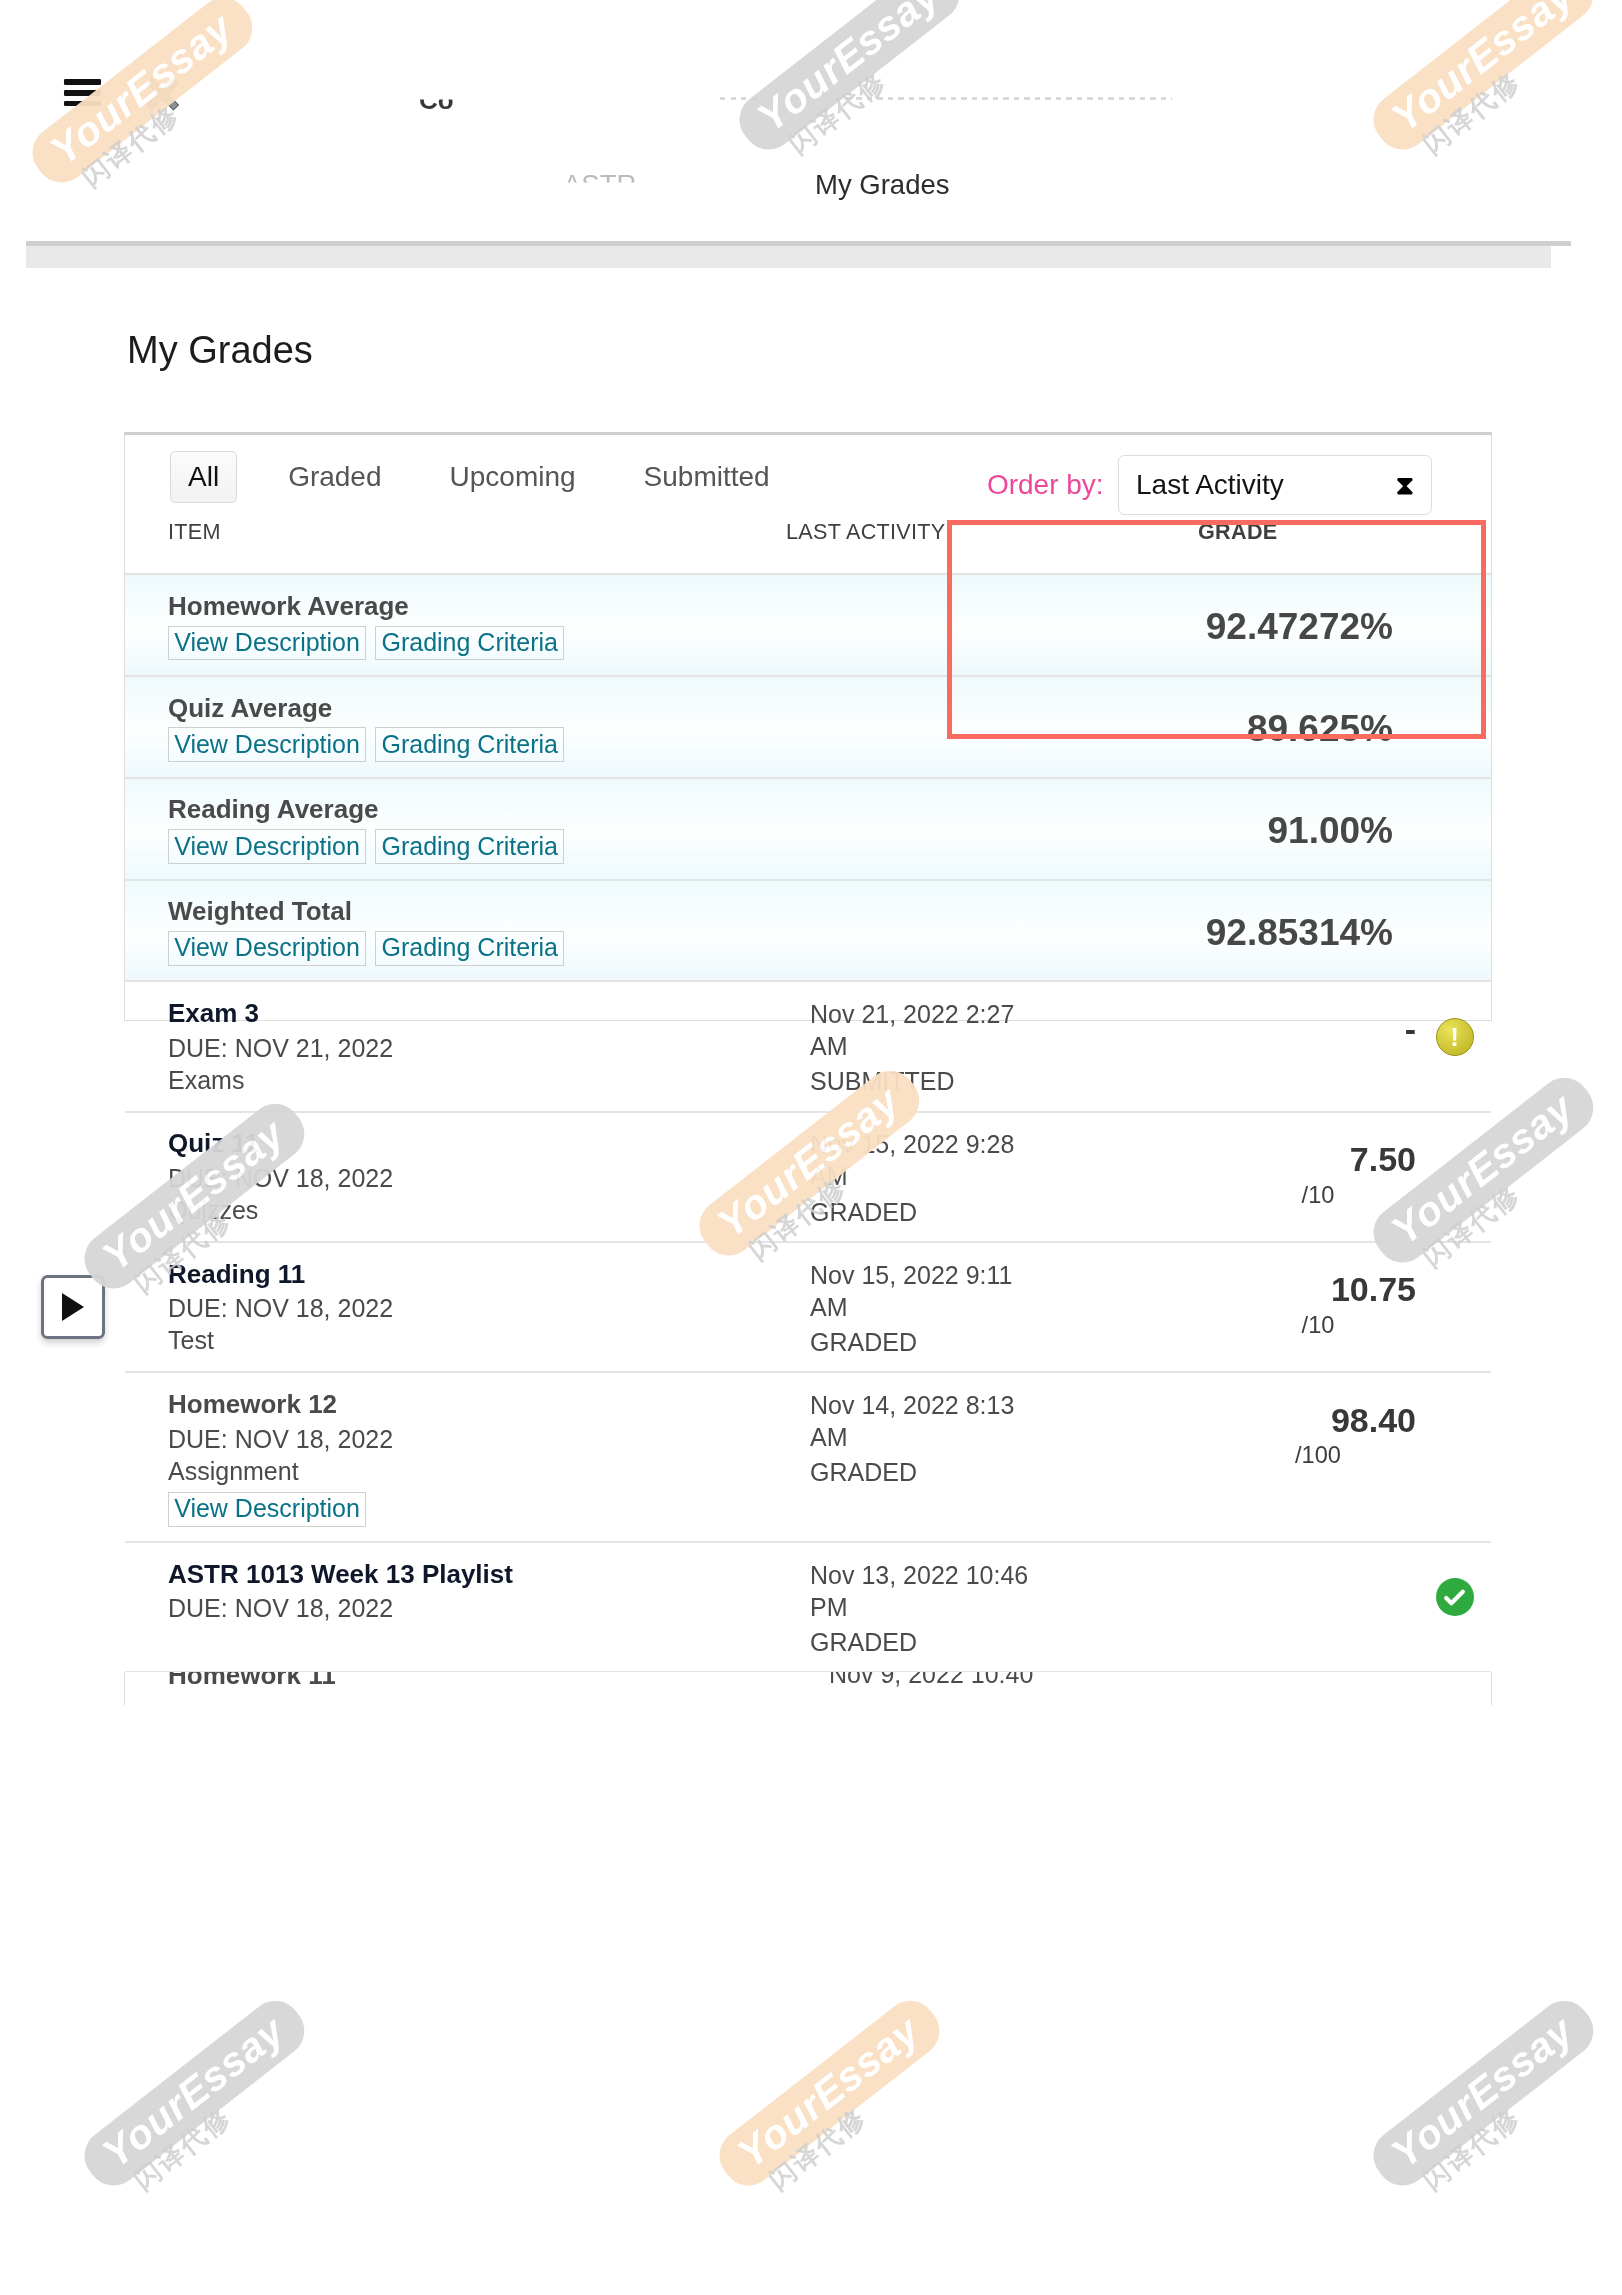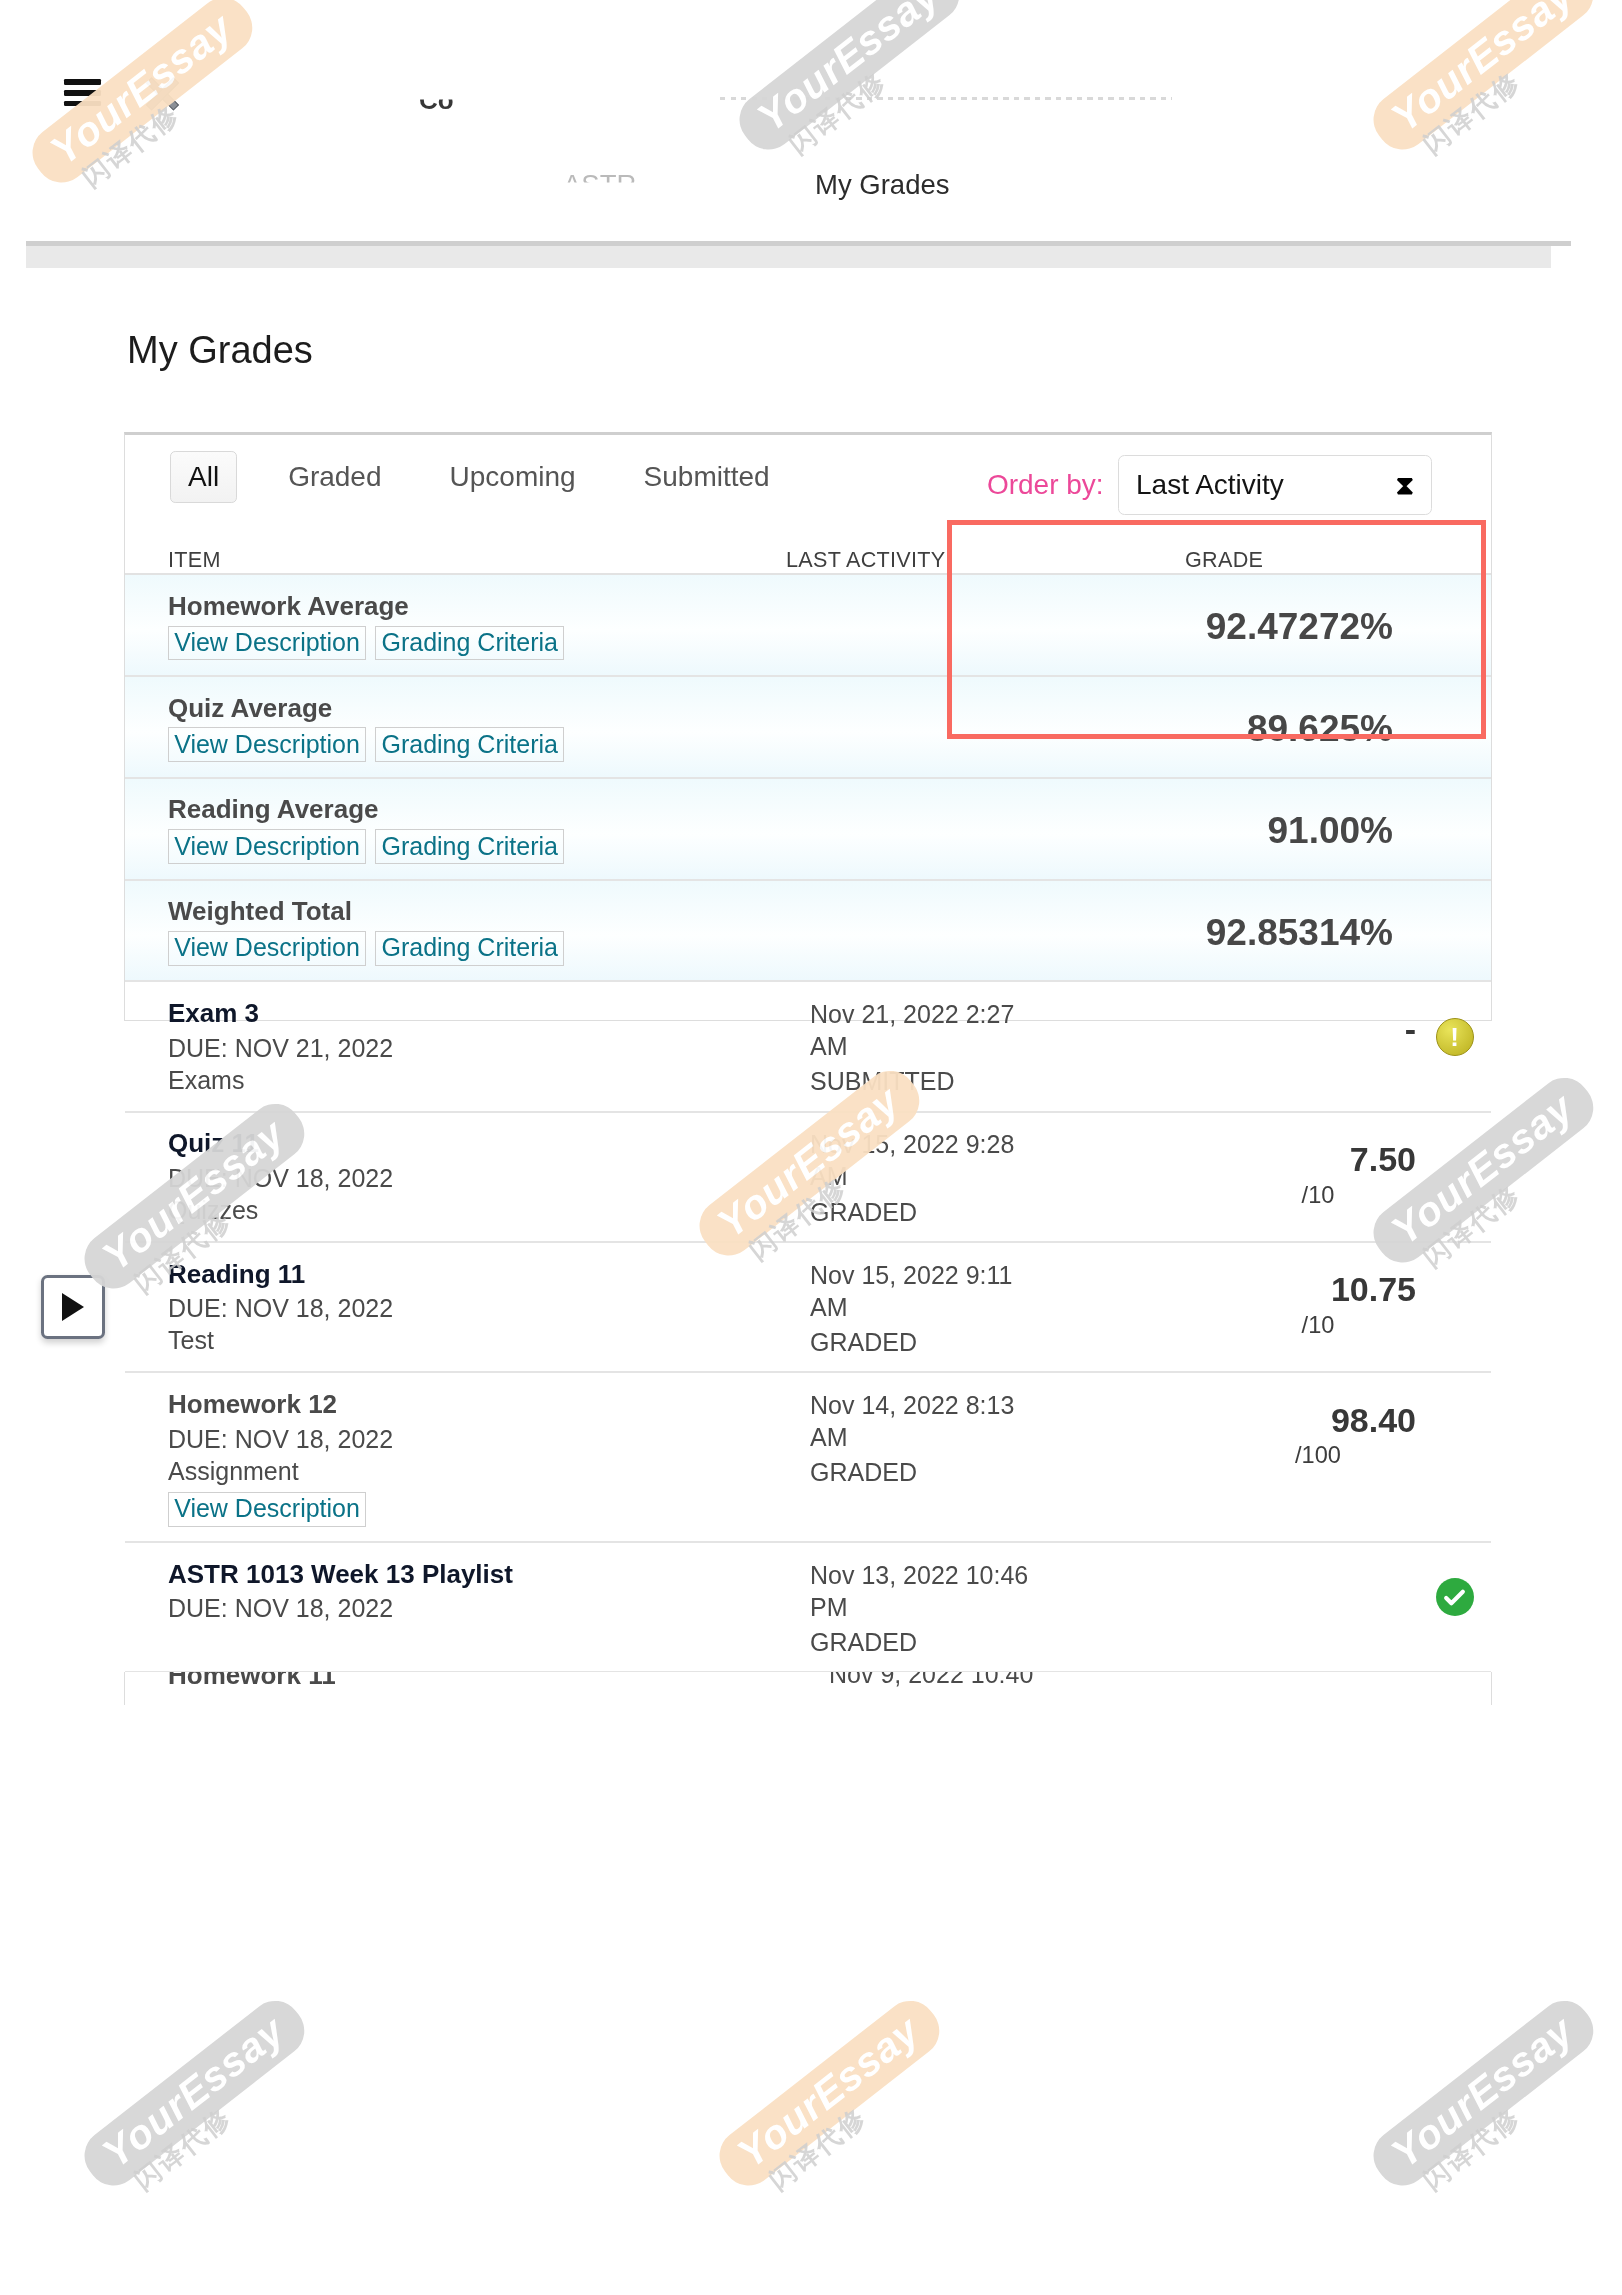--- a/index.html
+++ b/index.html
@@ -144,31 +144,31 @@
     background:#fff;
     display:flex; align-items:center; justify-content:space-between;
     padding: 0 17px 0 17px;
     font-size: 28px; color:#141414;
     cursor: pointer;
   }
   .select .chev { font-size: 26px; font-weight: bold; color:#000; line-height: 1; }
 
   
   .thead {
-    display:flex; align-items:flex-end;
+    display:flex; 
     height: 56px; padding: 0 15.7px 0 0;
     border-bottom: 2.6px solid #e2e2e2;
   }
   .col-item { width: 661px; padding-left: 43px; }
   .col-act  { width: 386px; }
   .col-grade{ flex: 1; }
   .thead .h {
     font-size: 21.6px; color:#3f3f3f; letter-spacing: 0.3px;
   }
-  .thead .col-grade .h { margin-left: 13px; }
+  .thead .col-grade .h { margin-left: 26px; font-weight: bold; }
 
   .row {
     display:flex; border-bottom: 2px solid #e4e4e4;
     min-height: 94px;
     gap: 24px;
   }
   .row.avg { background: linear-gradient(180deg,#effafd 0%, #fdffff 55%, #eef9fd 100%); }
   .row .cell { padding: 15.7px 0 14.4px 0; }
   .row .cell.col-item { padding-left: 43px; }
 

